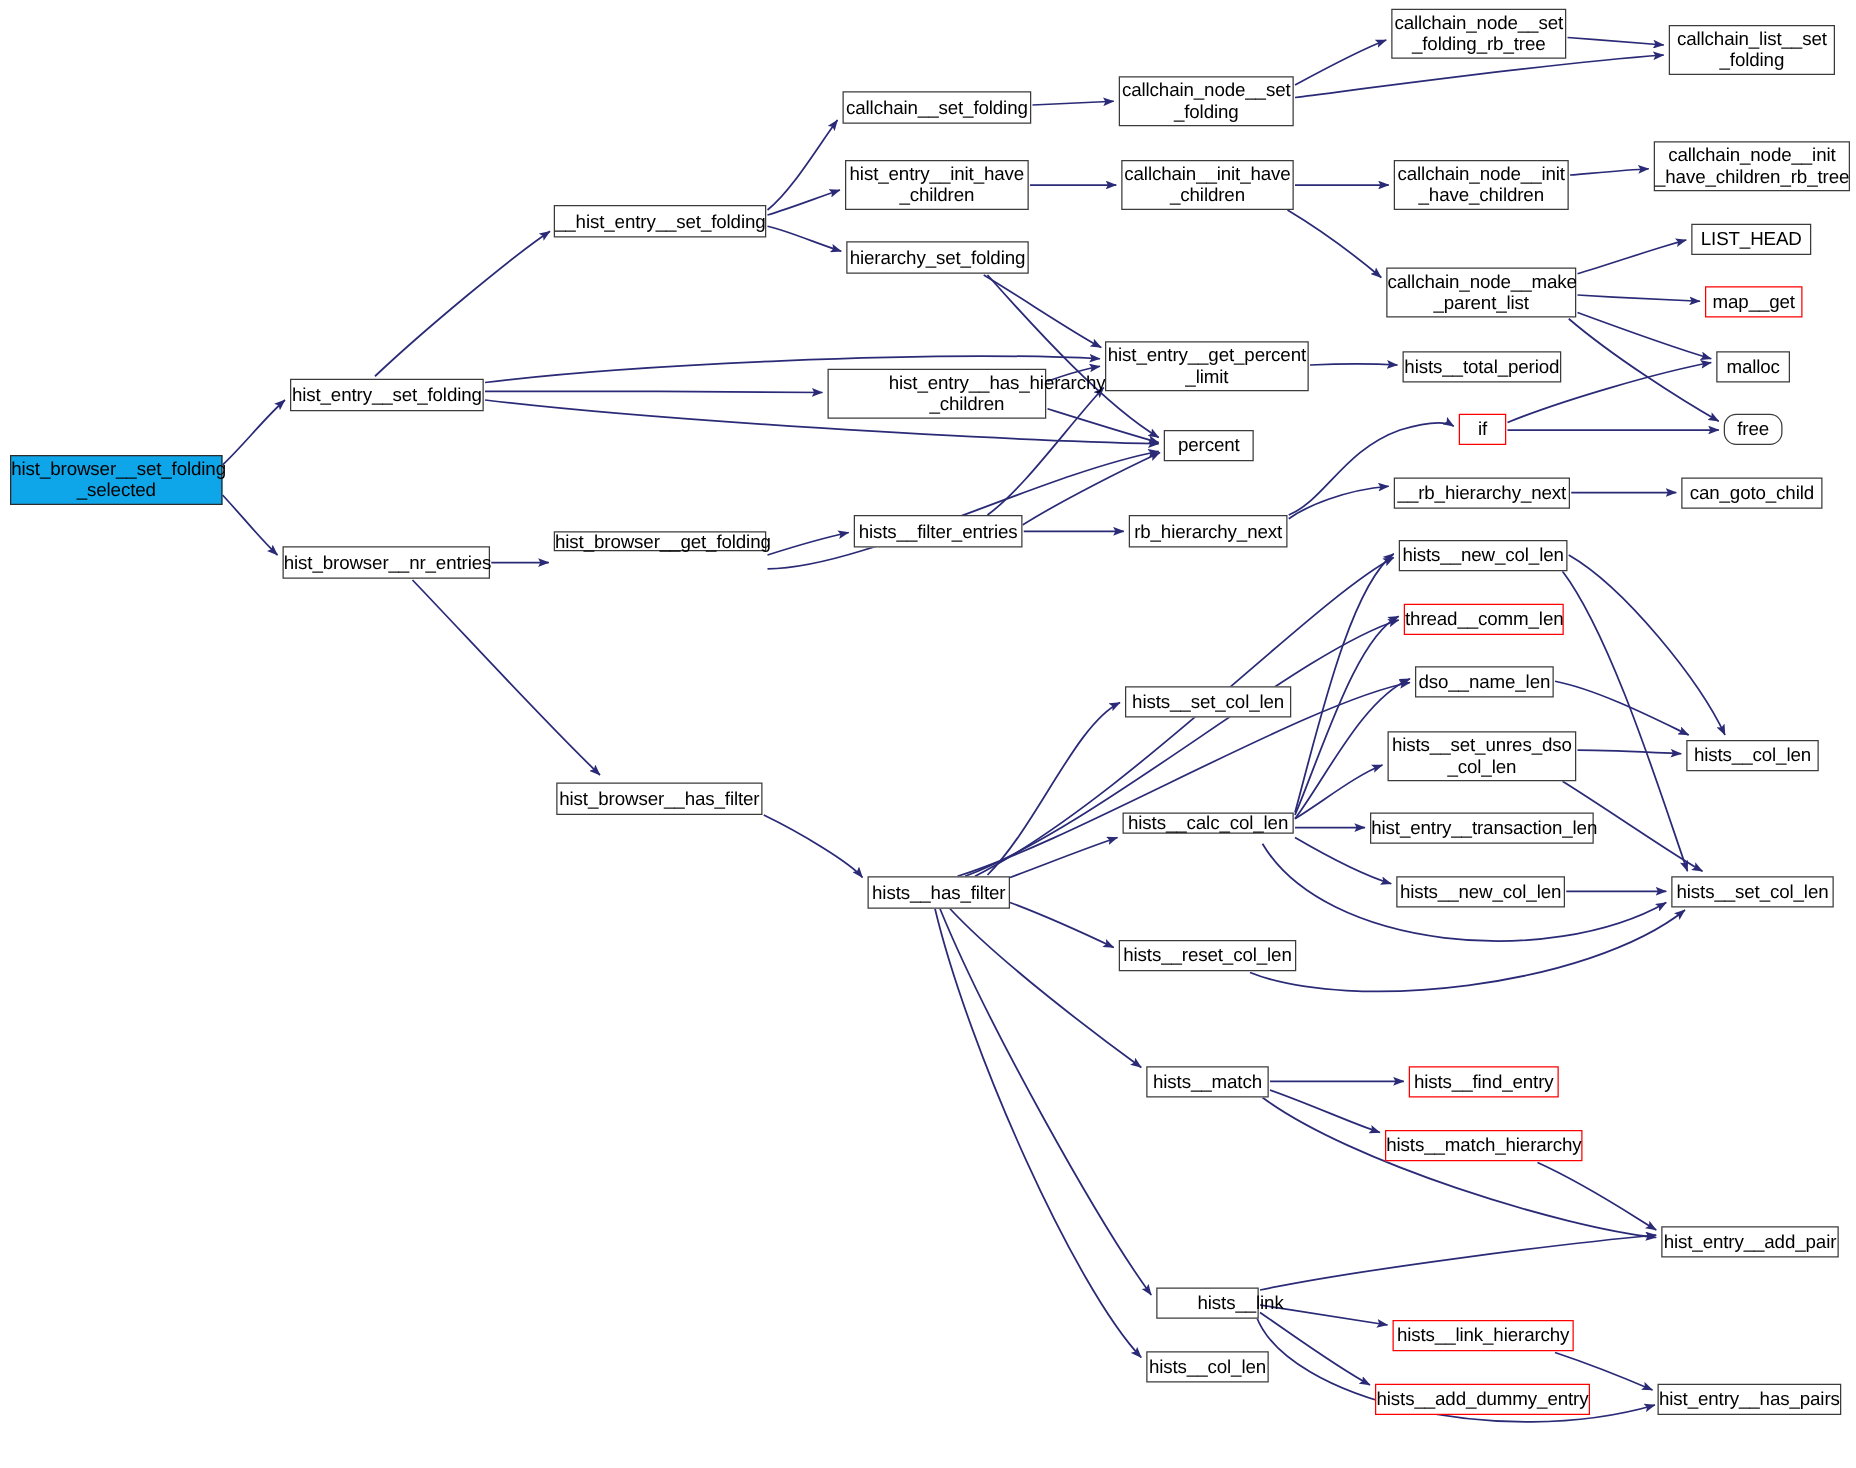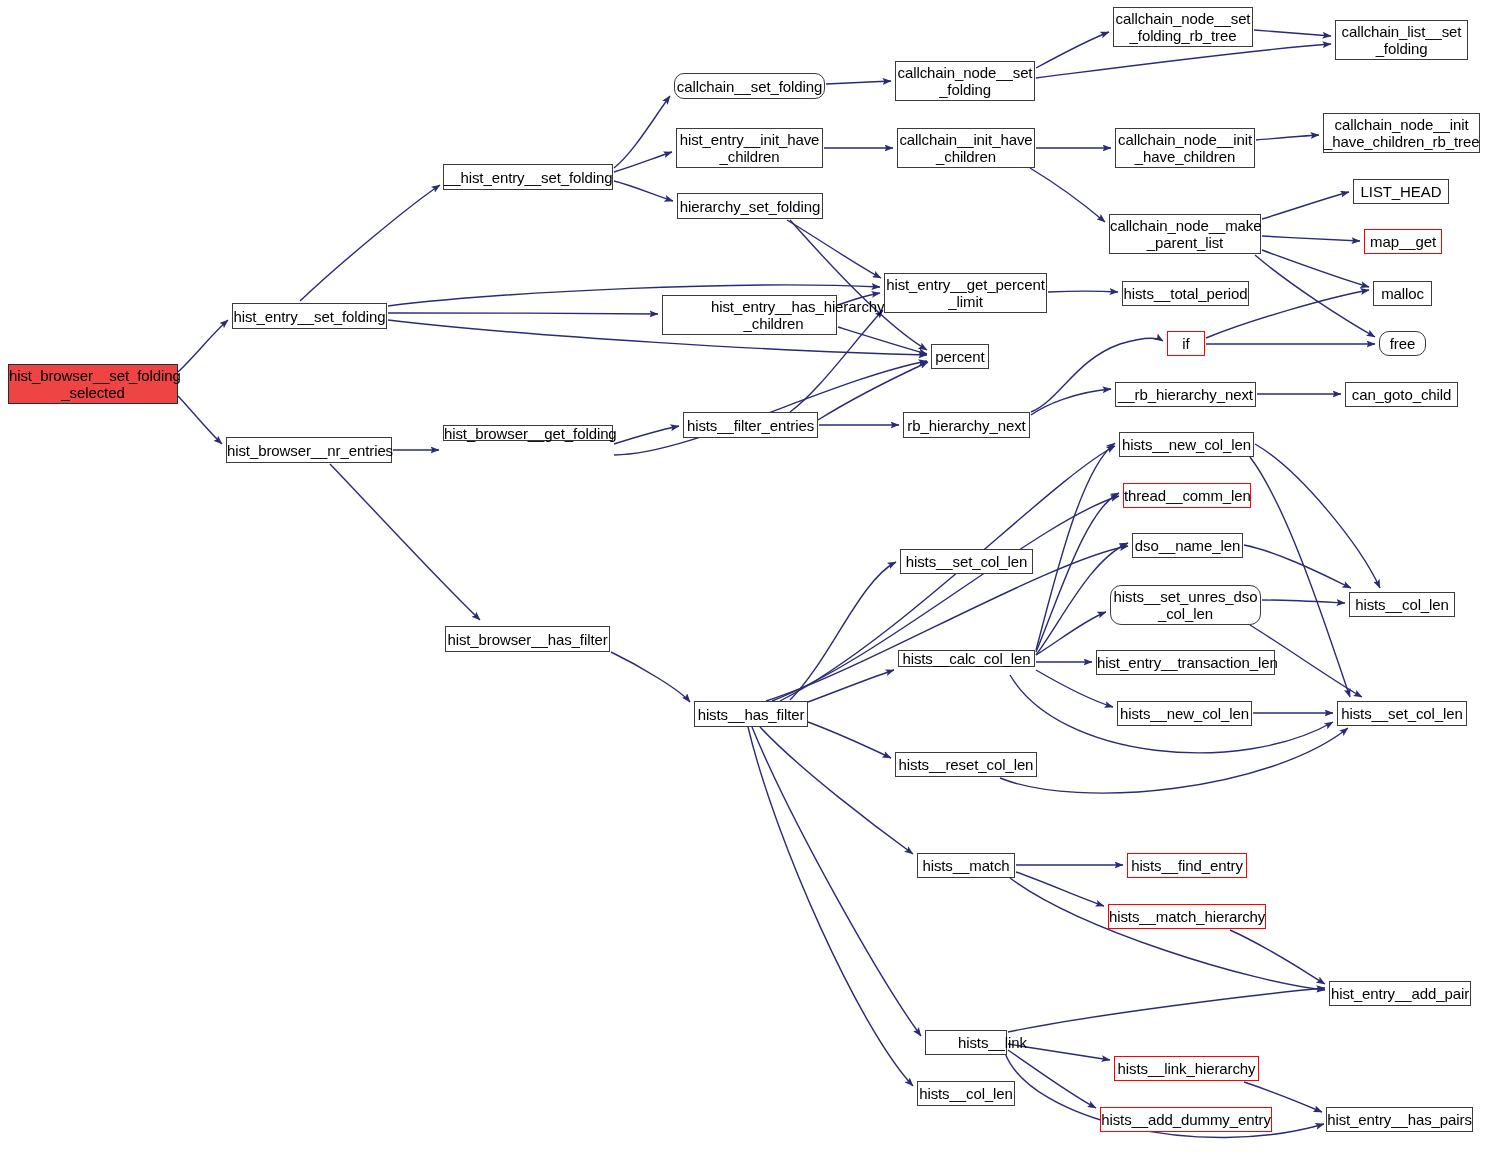--- a/index.html
+++ b/index.html
@@ -43,21 +43,21 @@
     align-items: center;
     justify-content: center;
     text-align: center;
     color: #000000;
     font-size: 15px;
     line-height: 17px;
     letter-spacing: -0.1px;
     white-space: pre;
   }
   .node-box.highlight {
-    background: #ef4444;
+    background: #0ea5e9;
     border-color: #2b2b2b;
   }
   .node-box.danger {
     border: 1.6px solid #ff0000;
   }
   .node-label {
     display: block;
     width: 100%;
     pointer-events: none;
   }
@@ -147,55 +147,55 @@
       </g>
   </svg>
   <div id="nodes-layer">
       <div class="node-box highlight" style="left: 8px; top: 364px; width: 170px; height: 40px;"><span class="node-label">hist_browser__set_folding
 _selected</span></div>
       <div class="node-box" style="left: 232px; top: 303px; width: 155px; height: 26px;"><span class="node-label">hist_entry__set_folding</span></div>
       <div class="node-box" style="left: 226px; top: 437px; width: 166px; height: 26px;"><span class="node-label">hist_browser__nr_entries</span></div>
       <div class="node-box" style="left: 445px; top: 626px; width: 165px; height: 26px;"><span class="node-label">hist_browser__has_filter</span></div>
       <div class="node-box" style="left: 443px; top: 164px; width: 170px; height: 26px;"><span class="node-label">__hist_entry__set_folding</span></div>
       <div class="node-box" style="left: 443px; top: 425px; width: 170px; height: 16px;"><span class="node-label">hist_browser__get_folding</span></div>
-      <div class="node-box" style="left: 674px; top: 73px; width: 151px; height: 26px; border-radius: 10px;"><span class="node-label">callchain__set_folding</span></div>
+      <div class="node-box" style="left: 674px; top: 73px; width: 151px; height: 26px;"><span class="node-label">callchain__set_folding</span></div>
       <div class="node-box" style="left: 676px; top: 128px; width: 147px; height: 40px;"><span class="node-label">hist_entry__init_have
 _children</span></div>
       <div class="node-box" style="left: 677px; top: 193px; width: 146px; height: 26px;"><span class="node-label">hierarchy_set_folding</span></div>
       <div class="node-box" style="left: 662px; top: 295px; width: 175px; height: 40px; padding-left: 48px;"><span class="node-label">hist_entry__has_hierarchy
 _children</span></div>
       <div class="node-box" style="left: 683px; top: 412px; width: 135px; height: 26px;"><span class="node-label">hists__filter_entries</span></div>
       <div class="node-box" style="left: 694px; top: 701px; width: 114px; height: 26px;"><span class="node-label">hists__has_filter</span></div>
       <div class="node-box" style="left: 895px; top: 61px; width: 140px; height: 40px;"><span class="node-label">callchain_node__set
 _folding</span></div>
       <div class="node-box" style="left: 897px; top: 128px; width: 138px; height: 40px;"><span class="node-label">callchain__init_have
 _children</span></div>
       <div class="node-box" style="left: 884px; top: 273px; width: 163px; height: 40px;"><span class="node-label">hist_entry__get_percent
 _limit</span></div>
-      <div class="node-box" style="left: 931px; top: 344px; width: 58px; height: 25px;"><span class="node-label">percent</span></div>
+      <div class="node-box" style="left: 931px; top: 344px; width: 72px; height: 25px;"><span class="node-label">percent</span></div>
       <div class="node-box" style="left: 903px; top: 412px; width: 127px; height: 26px;"><span class="node-label">rb_hierarchy_next</span></div>
       <div class="node-box" style="left: 900px; top: 549px; width: 133px; height: 25px;"><span class="node-label">hists__set_col_len</span></div>
       <div class="node-box" style="left: 898px; top: 650px; width: 137px; height: 17px;"><span class="node-label">hists__calc_col_len</span></div>
       <div class="node-box" style="left: 895px; top: 752px; width: 142px; height: 25px;"><span class="node-label">hists__reset_col_len</span></div>
       <div class="node-box" style="left: 917px; top: 853px; width: 98px; height: 25px;"><span class="node-label">hists__match</span></div>
       <div class="node-box" style="left: 925px; top: 1030px; width: 82px; height: 25px; padding-left: 32px;"><span class="node-label">hists__link</span></div>
       <div class="node-box" style="left: 917px; top: 1081px; width: 98px; height: 25px;"><span class="node-label">hists__col_len</span></div>
       <div class="node-box" style="left: 1113px; top: 7px; width: 140px; height: 40px;"><span class="node-label">callchain_node__set
 _folding_rb_tree</span></div>
       <div class="node-box" style="left: 1115px; top: 128px; width: 140px; height: 40px;"><span class="node-label">callchain_node__init
 _have_children</span></div>
       <div class="node-box" style="left: 1109px; top: 214px; width: 152px; height: 40px;"><span class="node-label">callchain_node__make
 _parent_list</span></div>
       <div class="node-box" style="left: 1122px; top: 281px; width: 127px; height: 25px;"><span class="node-label">hists__total_period</span></div>
       <div class="node-box danger" style="left: 1167px; top: 331px; width: 38px; height: 25px;"><span class="node-label">if</span></div>
       <div class="node-box" style="left: 1115px; top: 382px; width: 141px; height: 25px;"><span class="node-label">__rb_hierarchy_next</span></div>
       <div class="node-box" style="left: 1119px; top: 432px; width: 135px; height: 25px;"><span class="node-label">hists__new_col_len</span></div>
       <div class="node-box danger" style="left: 1123px; top: 483px; width: 128px; height: 25px;"><span class="node-label">thread__comm_len</span></div>
       <div class="node-box" style="left: 1132px; top: 533px; width: 111px; height: 25px;"><span class="node-label">dso__name_len</span></div>
-      <div class="node-box" style="left: 1110px; top: 585px; width: 151px; height: 40px; border-radius: 11px;"><span class="node-label">hists__set_unres_dso
+      <div class="node-box" style="left: 1110px; top: 585px; width: 151px; height: 40px;"><span class="node-label">hists__set_unres_dso
 _col_len</span></div>
       <div class="node-box" style="left: 1096px; top: 650px; width: 179px; height: 25px;"><span class="node-label">hist_entry__transaction_len</span></div>
       <div class="node-box" style="left: 1117px; top: 701px; width: 135px; height: 25px;"><span class="node-label">hists__new_col_len</span></div>
       <div class="node-box danger" style="left: 1127px; top: 853px; width: 120px; height: 25px;"><span class="node-label">hists__find_entry</span></div>
       <div class="node-box danger" style="left: 1108px; top: 904px; width: 158px; height: 25px;"><span class="node-label">hists__match_hierarchy</span></div>
       <div class="node-box danger" style="left: 1114px; top: 1056px; width: 145px; height: 25px;"><span class="node-label">hists__link_hierarchy</span></div>
       <div class="node-box danger" style="left: 1100px; top: 1107px; width: 172px; height: 25px;"><span class="node-label">hists__add_dummy_entry</span></div>
       <div class="node-box" style="left: 1335px; top: 20px; width: 133px; height: 40px;"><span class="node-label">callchain_list__set
 _folding</span></div>
       <div class="node-box" style="left: 1323px; top: 113px; width: 157px; height: 40px;"><span class="node-label">callchain_node__init

